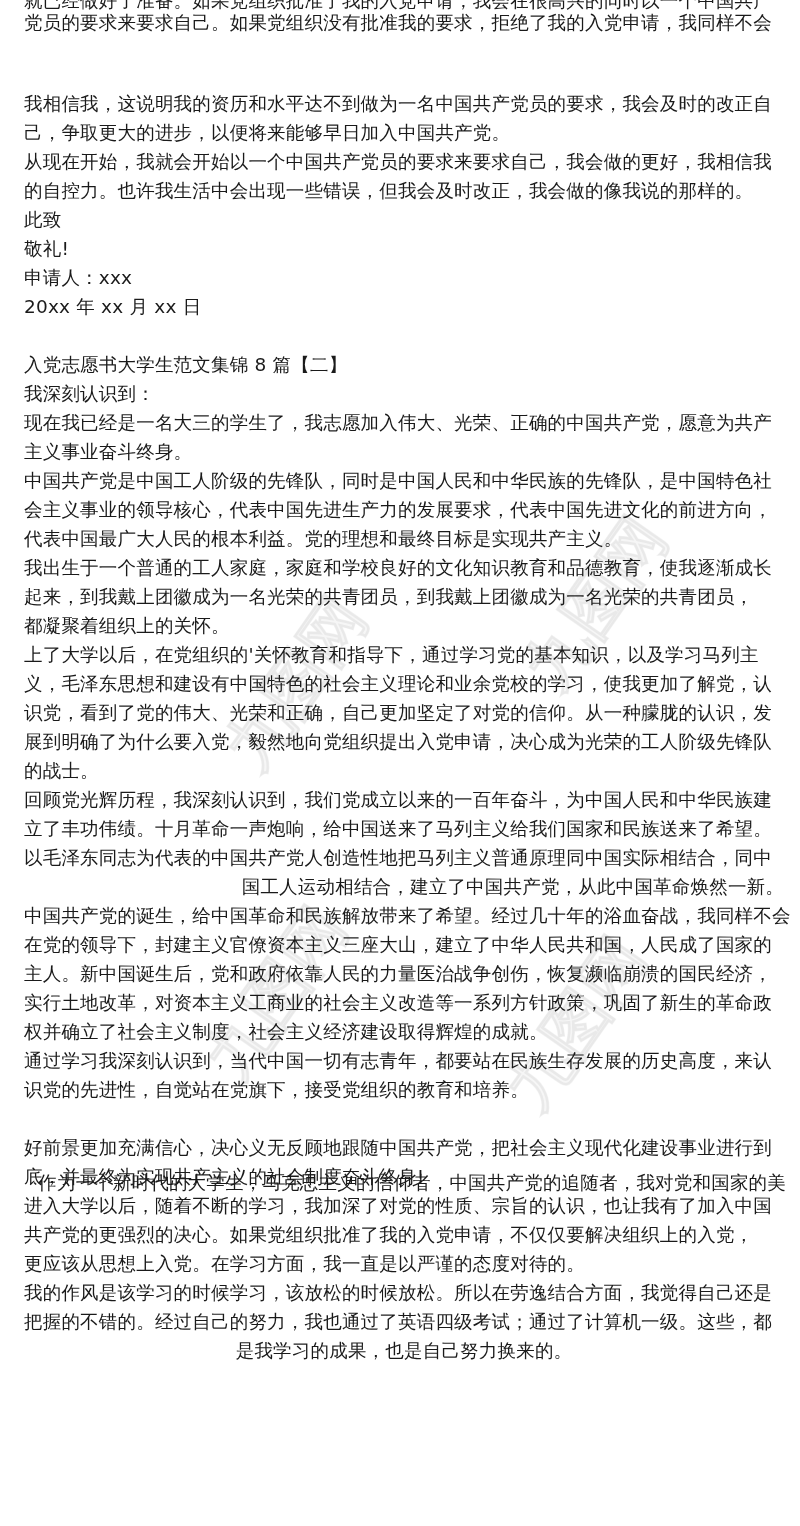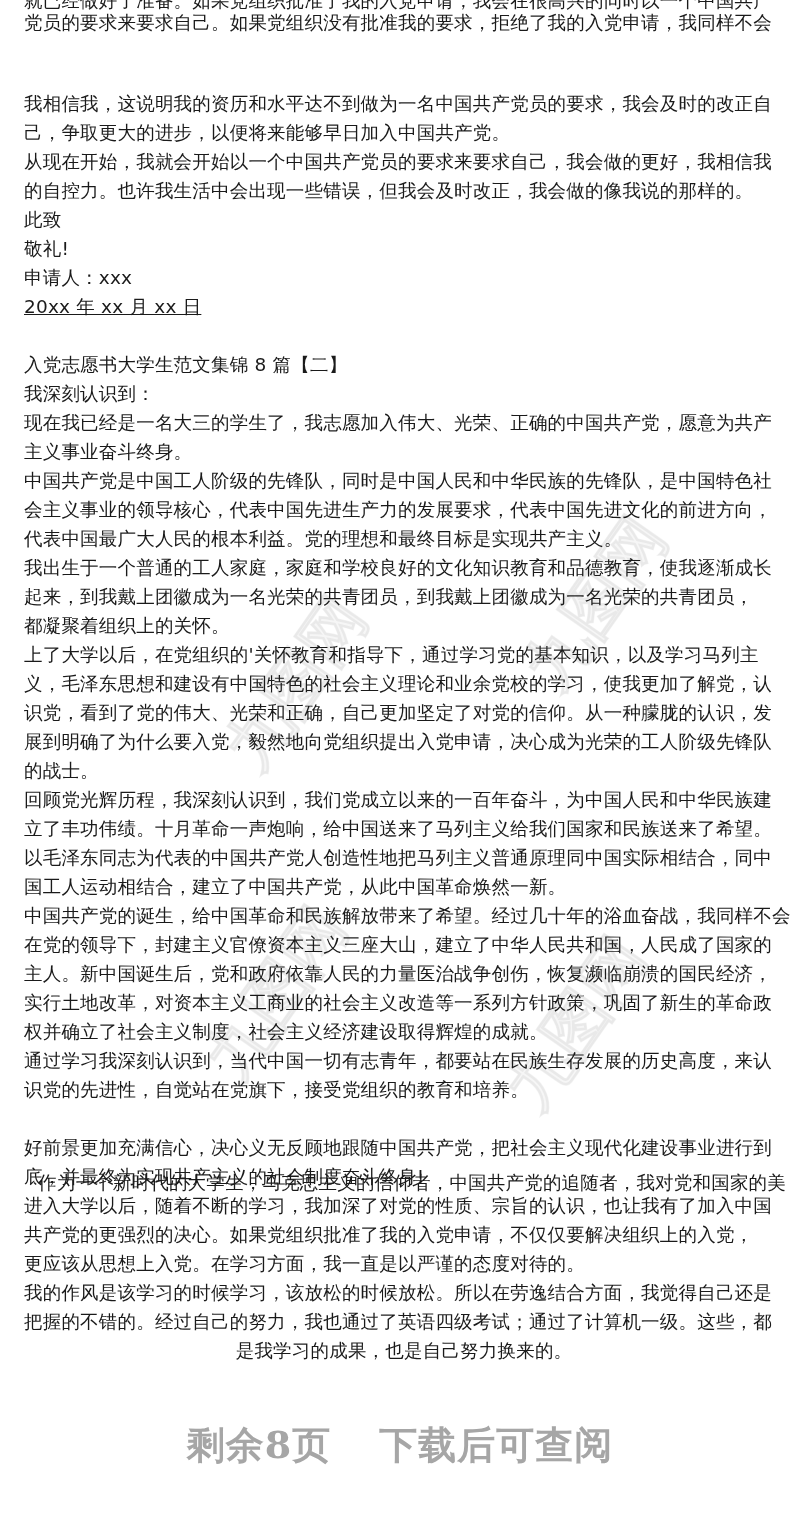--- a/index.html
+++ b/index.html
@@ -41,54 +41,51 @@
   <div id="doc-lines">
       <div class="line" style="top: -14px;">就已经做好了准备。如果党组织批准了我的入党申请，我会在很高兴的同时以一个中国共产</div>
       <div class="line" style="top: 8px;">党员的要求来要求自己。如果党组织没有批准我的要求，拒绝了我的入党申请，我同样不会</div>
       <div class="line" style="top: 89px;">我相信我，这说明我的资历和水平达不到做为一名中国共产党员的要求，我会及时的改正自</div>
       <div class="line" style="top: 118px;">己，争取更大的进步，以便将来能够早日加入中国共产党。</div>
       <div class="line" style="top: 147px;">从现在开始，我就会开始以一个中国共产党员的要求来要求自己，我会做的更好，我相信我</div>
       <div class="line" style="top: 176px;">的自控力。也许我生活中会出现一些错误，但我会及时改正，我会做的像我说的那样的。</div>
       <div class="line" style="top: 205px;">此致</div>
       <div class="line" style="top: 234px;">敬礼!</div>
       <div class="line" style="top: 263px;">申请人：xxx</div>
-      <div class="line" style="top: 292px; text-decoration: underline;">20xx 年 xx 月 xx 日</div>
+      <div class="line" style="top: 292px;">20xx 年 xx 月 xx 日</div>
       <div class="line" style="top: 350px;">入党志愿书大学生范文集锦 8 篇【二】</div>
       <div class="line" style="top: 379px;">我深刻认识到：</div>
       <div class="line" style="top: 408px;">现在我已经是一名大三的学生了，我志愿加入伟大、光荣、正确的中国共产党，愿意为共产</div>
       <div class="line" style="top: 437px;">主义事业奋斗终身。</div>
       <div class="line" style="top: 466px;">中国共产党是中国工人阶级的先锋队，同时是中国人民和中华民族的先锋队，是中国特色社</div>
       <div class="line" style="top: 495px;">会主义事业的领导核心，代表中国先进生产力的发展要求，代表中国先进文化的前进方向，</div>
       <div class="line" style="top: 524px;">代表中国最广大人民的根本利益。党的理想和最终目标是实现共产主义。</div>
       <div class="line" style="top: 553px;">我出生于一个普通的工人家庭，家庭和学校良好的文化知识教育和品德教育，使我逐渐成长</div>
       <div class="line" style="top: 582px;">起来，到我戴上团徽成为一名光荣的共青团员，到我戴上团徽成为一名光荣的共青团员，</div>
       <div class="line" style="top: 611px;">都凝聚着组织上的关怀。</div>
       <div class="line" style="top: 640px;">上了大学以后，在党组织的'关怀教育和指导下，通过学习党的基本知识，以及学习马列主</div>
       <div class="line" style="top: 669px;">义，毛泽东思想和建设有中国特色的社会主义理论和业余党校的学习，使我更加了解党，认</div>
       <div class="line" style="top: 698px;">识党，看到了党的伟大、光荣和正确，自己更加坚定了对党的信仰。从一种朦胧的认识，发</div>
       <div class="line" style="top: 727px;">展到明确了为什么要入党，毅然地向党组织提出入党申请，决心成为光荣的工人阶级先锋队</div>
       <div class="line" style="top: 756px;">的战士。</div>
       <div class="line" style="top: 785px;">回顾党光辉历程，我深刻认识到，我们党成立以来的一百年奋斗，为中国人民和中华民族建</div>
       <div class="line" style="top: 814px;">立了丰功伟绩。十月革命一声炮响，给中国送来了马列主义给我们国家和民族送来了希望。</div>
       <div class="line" style="top: 843px;">以毛泽东同志为代表的中国共产党人创造性地把马列主义普通原理同中国实际相结合，同中</div>
-      <div class="line" style="top: 872px;">国工人运动相结合，建立了中国共产党，从此中国革命焕然一新。</div>
+      <div class="line" style="top: 872px; text-align: right;">国工人运动相结合，建立了中国共产党，从此中国革命焕然一新。</div>
       <div class="line" style="top: 901px;">中国共产党的诞生，给中国革命和民族解放带来了希望。经过几十年的浴血奋战，我同样不会</div>
       <div class="line" style="top: 930px;">在党的领导下，封建主义官僚资本主义三座大山，建立了中华人民共和国，人民成了国家的</div>
       <div class="line" style="top: 959px;">主人。新中国诞生后，党和政府依靠人民的力量医治战争创伤，恢复濒临崩溃的国民经济，</div>
       <div class="line" style="top: 988px;">实行土地改革，对资本主义工商业的社会主义改造等一系列方针政策，巩固了新生的革命政</div>
       <div class="line" style="top: 1017px;">权并确立了社会主义制度，社会主义经济建设取得辉煌的成就。</div>
       <div class="line" style="top: 1046px;">通过学习我深刻认识到，当代中国一切有志青年，都要站在民族生存发展的历史高度，来认</div>
       <div class="line" style="top: 1075px;">识党的先进性，自觉站在党旗下，接受党组织的教育和培养。</div>
       <div class="line" style="top: 1168px; margin-left: 14px;">作为一个新时代的大学生，马克思主义的信仰者，中国共产党的追随者，我对党和国家的美</div>
       <div class="line" style="top: 1133px;">好前景更加充满信心，决心义无反顾地跟随中国共产党，把社会主义现代化建设事业进行到</div>
       <div class="line" style="top: 1162px;">底，并最终为实现共产主义的社会制度奋斗终身!</div>
       <div class="line" style="top: 1191px;">进入大学以后，随着不断的学习，我加深了对党的性质、宗旨的认识，也让我有了加入中国</div>
       <div class="line" style="top: 1220px;">共产党的更强烈的决心。如果党组织批准了我的入党申请，不仅仅要解决组织上的入党，</div>
       <div class="line" style="top: 1249px;">更应该从思想上入党。在学习方面，我一直是以严谨的态度对待的。</div>
       <div class="line" style="top: 1278px;">我的作风是该学习的时候学习，该放松的时候放松。所以在劳逸结合方面，我觉得自己还是</div>
       <div class="line" style="top: 1307px;">把握的不错的。经过自己的努力，我也通过了英语四级考试；通过了计算机一级。这些，都</div>
       <div class="line" style="top: 1336px; text-align: center;">是我学习的成果，也是自己努力换来的。</div>
     </div>
 
-  <div class="more-banner">
-    <span>剩余8页</span><span class="gap"></span><span>下载后可查阅</span>
-  </div>
 </div>
 
 </body></html>

